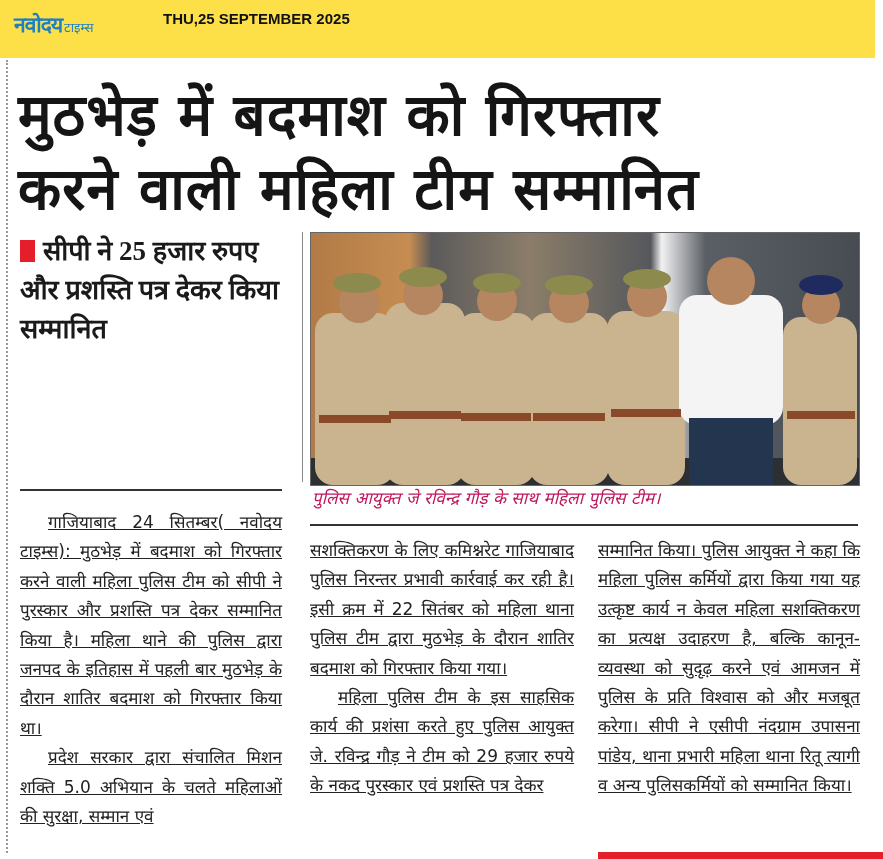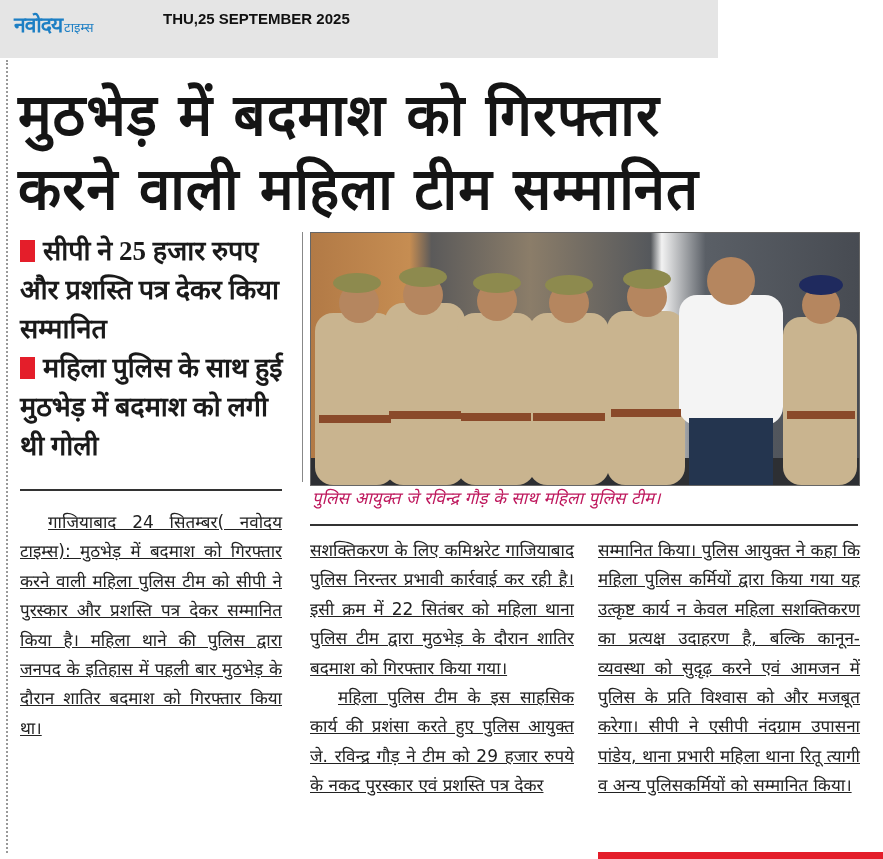--- a/index.html
+++ b/index.html
@@ -1,17 +1,17 @@
 <!DOCTYPE html>
 <html><head>
 <meta charset="utf-8">
 <style>
   html, body { margin:0; padding:0; }
   body { width:883px; height:859px; overflow:hidden; background:#ffffff; position:relative; font-family:"DejaVu Sans", sans-serif; color:#1a1a1a; }
-  .topbar { position:absolute; left:0; top:0; width:718px; height:58px; background:#e5e5e5;text-align:right; }
+  .topbar { position:absolute; left:0; top:0; width:875px; height:58px; background:#fde047;text-align:right; }
   .logo { position:absolute; left:14px; top:10px; display:flex; align-items:baseline; }
   .logo .main { color:#1d7fc4; font-weight:bold; font-size:21px; letter-spacing:-1px; font-family:"DejaVu Sans", sans-serif; }
   .logo .sub { color:#1d7fc4; font-size:13px; margin-left:2px; font-family:Liberation Mono, monospace; }
   .edition { position:absolute; left:163px; top:9px; font-family:"Liberation Sans", sans-serif; font-size:15px; line-height:20px; font-weight:bold; color:#111; }
   .dotline { position:absolute; left:6px; top:60px; width:0; height:793px; border-left:2px dotted #999; }
   .headline { position:absolute; left:18px; top:78px; width:850px; font-family:"DejaVu Sans", sans-serif; font-weight:bold; font-size:58px; line-height:74px; color:#151515; letter-spacing:1px; transform:scaleX(0.97); transform-origin:left top; }
   .rule-thick { position:absolute; height:2px; background:#333; }
   .bullets { position:absolute; left:20px; top:232px; width:270px; }
   .bullet { font-family:Liberation Serif, serif; font-weight:bold; font-size:27px; line-height:39px; color:#1a1a1a; }
   .bullet .sq { display:inline-block; width:15px; height:22px; background:#e41e2a; margin-right:8px; vertical-align:-2px; }
@@ -40,23 +40,20 @@
 <div class="dotline"></div>
 
 <div class="headline">
   <div>मुठभेड़ में बदमाश को गिरफ्तार</div>
   <div>करने वाली महिला टीम सम्मानित</div>
 </div>
 
 <div class="bullets">
   <div class="bullet">
     <span class="sq"></span><span>सीपी ने 25 हजार रुपए और प्रशस्ति पत्र देकर किया सम्मानित</span>
-  </div>
-  <div class="bullet">
-    <span class="sq"></span><span>महिला पुलिस के साथ हुई मुठभेड़ में बदमाश को लगी थी गोली</span>
   </div>
 </div>
 
 <div class="vsep"></div>
 
 <div class="photo">
   <svg width="548" height="252" viewBox="0 0 548 252">
     <rect x="0" y="225" width="548" height="27" fill="#2d2f33"></rect>
     <g fill="#c9b48f">
       <rect x="4" y="80" width="80" height="172" rx="18"></rect>
@@ -96,20 +93,21 @@
   </svg>
 </div>
 
 <div class="caption">पुलिस आयुक्त जे रविन्द्र गौड़ के साथ महिला पुलिस टीम।</div>
 
 <div class="rule-thick" style="left:20px; top:489px; width:262px;"></div>
 <div class="rule-thick" style="left:310px; top:524px; width:548px;"></div>
 
 <div class="col" style="left:20px; top:508px; width:262px;">
   <p class="indent">गाजियाबाद 24 सितम्बर( नवोदय टाइम्स): मुठभेड़ में बदमाश को गिरफ्तार करने वाली महिला पुलिस टीम को सीपी ने पुरस्कार और प्रशस्ति पत्र देकर सम्मानित किया है। महिला थाने की पुलिस द्वारा जनपद के इतिहास में पहली बार मुठभेड़ के दौरान शातिर बदमाश को गिरफ्तार किया था।</p>
+  <p class="indent">प्रदेश सरकार द्वारा संचालित मिशन शक्ति 5.0 अभियान के चलते महिलाओं की सुरक्षा, सम्मान एवं</p>
 </div>
 
 <div class="col" style="left:310px; top:536px; width:264px;">
   <p>सशक्तिकरण के लिए कमिश्नरेट गाजियाबाद पुलिस निरन्तर प्रभावी कार्रवाई कर रही है। इसी क्रम में 22 सितंबर को महिला थाना पुलिस टीम द्वारा मुठभेड़ के दौरान शातिर बदमाश को गिरफ्तार किया गया।</p>
   <p class="indent">महिला पुलिस टीम के इस साहसिक कार्य की प्रशंसा करते हुए पुलिस आयुक्त जे. रविन्द्र गौड़ ने टीम को 29 हजार रुपये के नकद पुरस्कार एवं प्रशस्ति पत्र देकर</p>
 </div>
 
 <div class="col" style="left:598px; top:536px; width:262px;">
   <p>सम्मानित किया। पुलिस आयुक्त ने कहा कि महिला पुलिस कर्मियों द्वारा किया गया यह उत्कृष्ट कार्य न केवल महिला सशक्तिकरण का प्रत्यक्ष उदाहरण है, बल्कि कानून-व्यवस्था को सुदृढ़ करने एवं आमजन में पुलिस के प्रति विश्वास को और मजबूत करेगा। सीपी ने एसीपी नंदग्राम उपासना पांडेय, थाना प्रभारी महिला थाना रितू त्यागी व अन्य पुलिसकर्मियों को सम्मानित किया।</p>
 </div>

